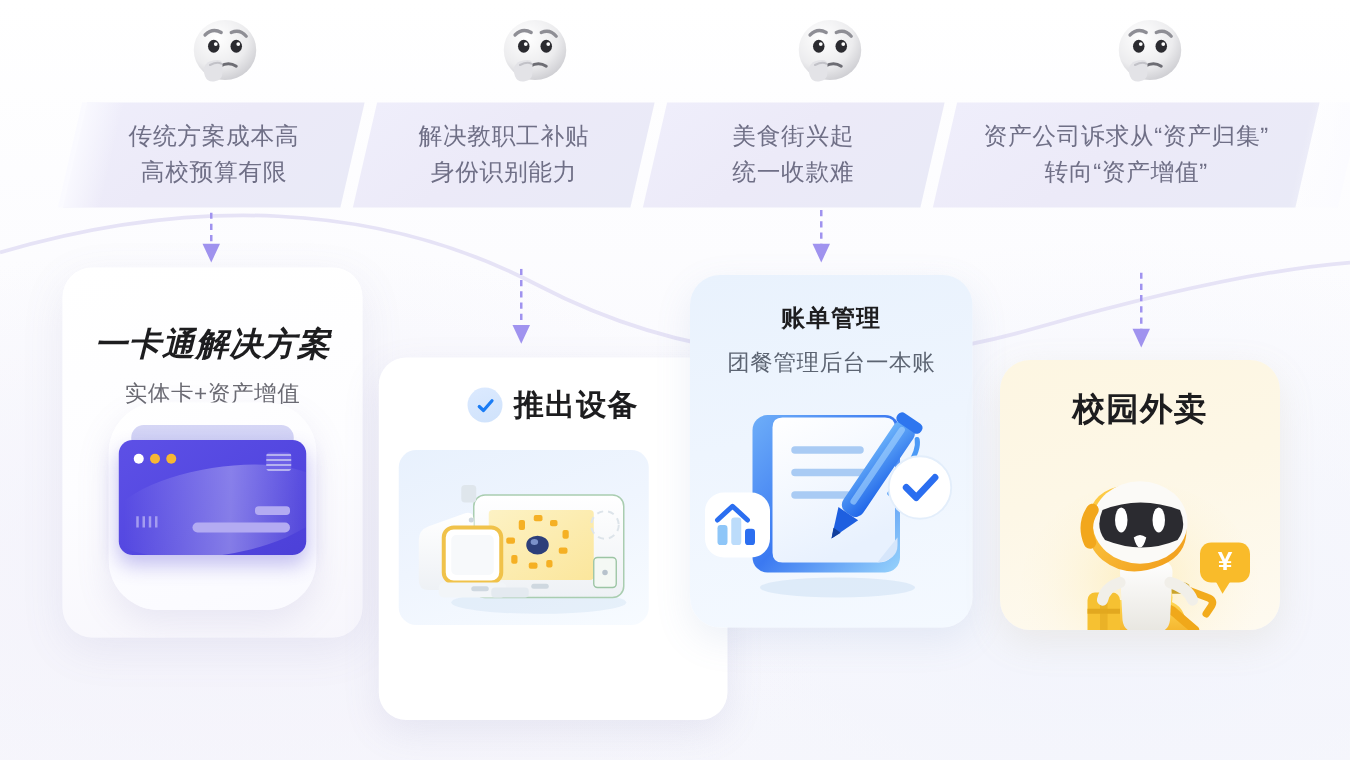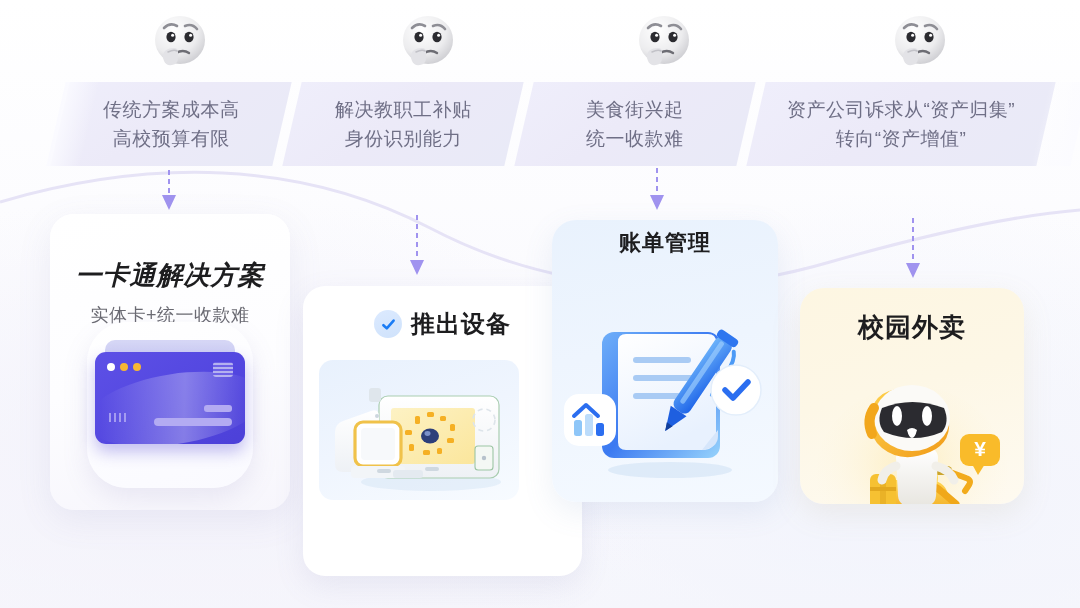--- a/index.html
+++ b/index.html
@@ -136,21 +136,21 @@
     overflow:hidden;
   }
   #card2 .subblock { position:absolute; left:0; right:0; top:222px; }
 
   
   #card3 {
     left:552px; top:220px; width:226px; height:282px;
     background:linear-gradient(170deg,#e9f2fd 0%,#eef5fe 45%,#f4f9ff 100%);
     box-shadow:0 10px 30px rgba(110,140,190,.12);
   }
-  #card3 .card-title { font-size:22px; margin-top:8px; }
+  #card3 .card-title { font-size:19px; margin-top:22px; }
   #card3 .card-sub { font-size:18px; margin-top:10px; color:#5c6472; }
   .doc-art { position:absolute; left:0; top:100px; width:226px; height:178px; }
 
   
   #card4 {
     left:800px; top:288px; width:224px; height:216px;
     background:linear-gradient(165deg,#fdf6e2 0%,#fdf7e6 45%,#fefaf0 100%);
     box-shadow:0 10px 30px rgba(180,160,110,.13);
   }
   #card4 .card-title { font-size:26px; margin-top:22px; }
@@ -290,21 +290,21 @@
   </div>
   <div class="arrow" style="left:904px; top:218px;">
     <svg width="18" height="62" viewBox="0 0 18 62">
       <line x1="9" y1="0" x2="9" y2="46" stroke="#a093ef" stroke-width="2" stroke-dasharray="5 4"></line>
       <path d="M2 45 L9 60 L16 45 Z" fill="#a093ef"></path>
     </svg>
   </div>
 
   <div class="card" id="card1">
     <div class="card-title">一卡通解决方案</div>
-    <div class="card-sub">实体卡+统一收款难</div>
+    <div class="card-sub">实体卡+资产增值</div>
     <div class="cc-wrap">
       <div class="cc-back"></div>
       <div class="cc-front">
         <div class="cc-shine"></div>
         <div class="cc-dots">
           <i style="background:#ffffff"></i>
             <i style="background:#f7b733"></i>
             <i style="background:#f7b733"></i>
         </div>
         <div class="cc-chip"></div>
@@ -376,20 +376,21 @@
     </div>
 
     <div class="subblock">
       
       
     </div>
   </div>
 
   <div class="card" id="card3">
     <div class="card-title">账单管理</div>
+    <div class="card-sub">团餐管理后台一本账</div>
 
     <div class="doc-art">
       <svg viewBox="0 0 226 178" width="226" height="178">
         <defs>
           <linearGradient id="bluecard" x1="0" y1="0" x2="1" y2="1">
             <stop offset="0%" stop-color="#63a8f8"></stop>
               <stop offset="50%" stop-color="#2b6ef0"></stop>
               <stop offset="100%" stop-color="#8fd0fb"></stop>
           </linearGradient>
           <linearGradient id="paper" x1="0" y1="0" x2="0.4" y2="1">

